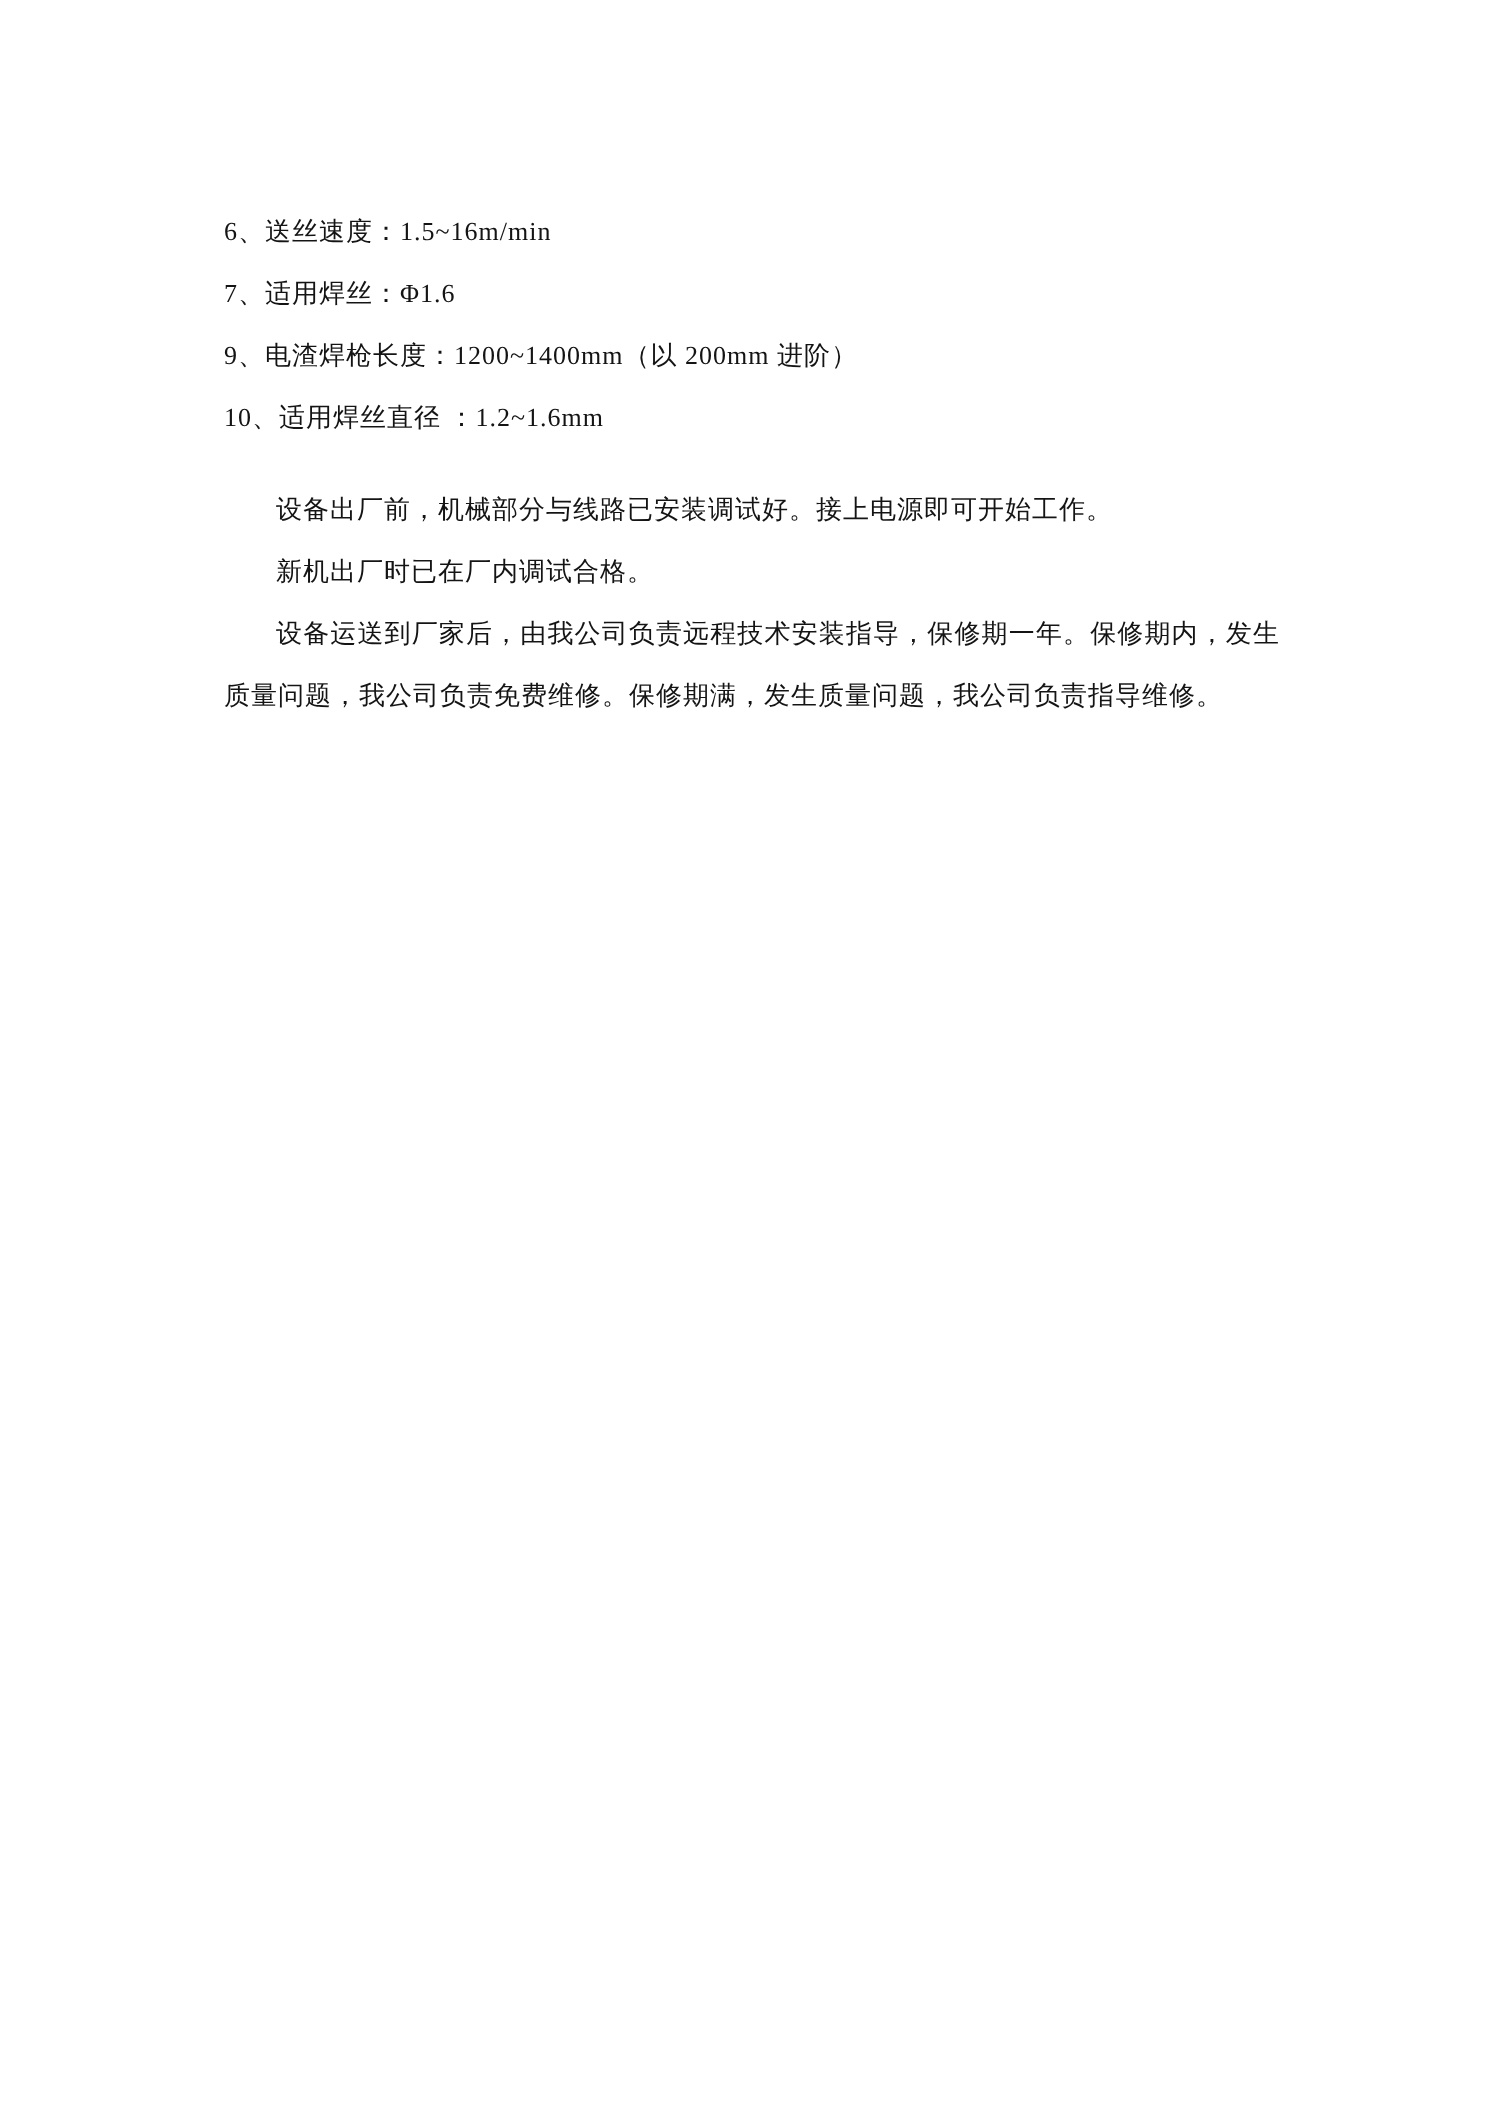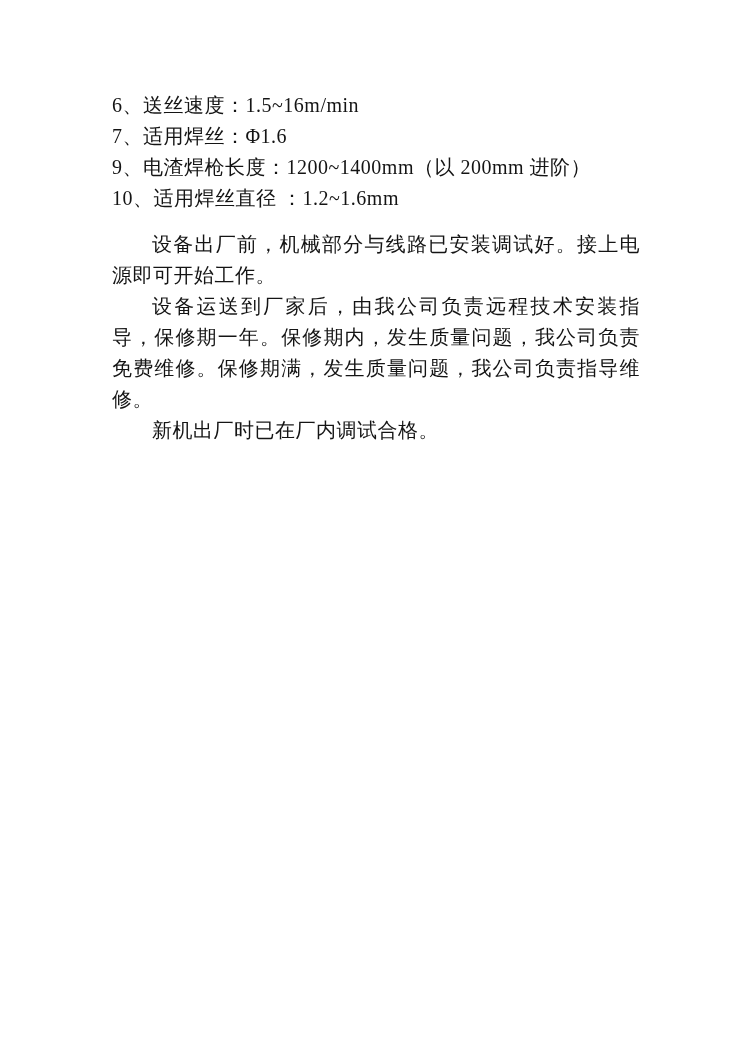--- a/index.html
+++ b/index.html
@@ -12,23 +12,23 @@
     width: 750px;
     height: 1061px;
     background: #ffffff;
     overflow: hidden;
     font-family: "Liberation Serif", "DejaVu Serif", serif;
     color: #141414;
   }
   .content {
     position: absolute;
     left: 112px;
-    top: 90px;
+    top: 100px;
     width: 528px;
-    font-size: 20px;
+    font-size: 13px;
     line-height: 31px;
     letter-spacing: 0.5px;
   }
   .spec-item {
     white-space: nowrap;
   }
   .section-heading {
     font-weight: normal;
   }
   .heading-install {
@@ -60,19 +60,19 @@
       <div class="spec-item">6、送丝速度：1.5~16m/min</div>
       <div class="spec-item">7、适用焊丝：Φ1.6</div>
       <div class="spec-item">9、电渣焊枪长度：1200~1400mm（以 200mm 进阶）</div>
       <div class="spec-item">10、适用焊丝直径 ：1.2~1.6mm</div>
     </div>
 
 
     <div class="para para-install">设备出厂前，机械部分与线路已安装调试好。接上电源即可开始工作。</div>
 
 
+    <div class="para">新机出厂时已在厂内调试合格。</div>
+
     <div class="para">设备运送到厂家后，由我公司负责远程技术安装指导，保修期一年。保修期内，发生质量问题，我公司负责免费维修。保修期满，发生质量问题，我公司负责指导维修。</div>
-
-    <div class="para">新机出厂时已在厂内调试合格。</div>
 
 
   </div>
 </div>
 
 </body></html>

